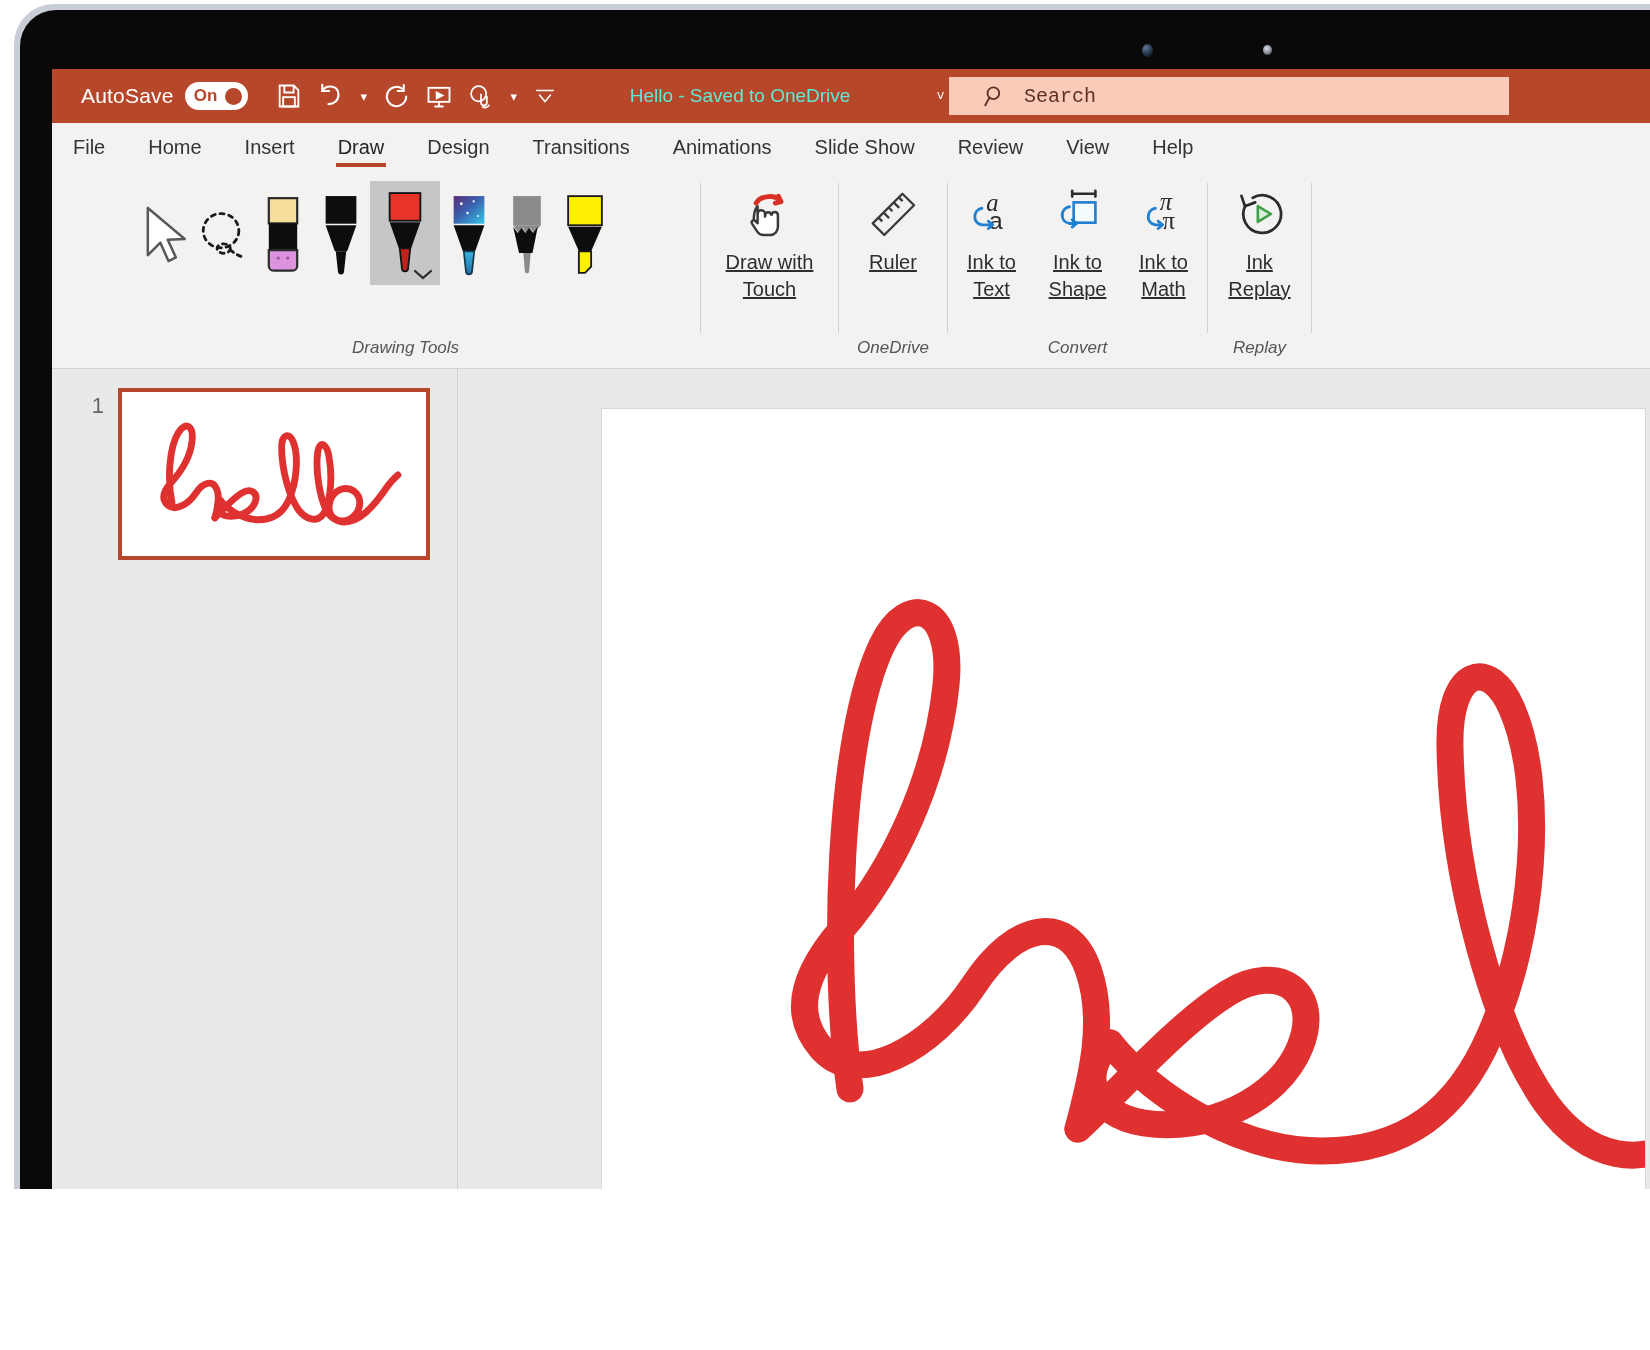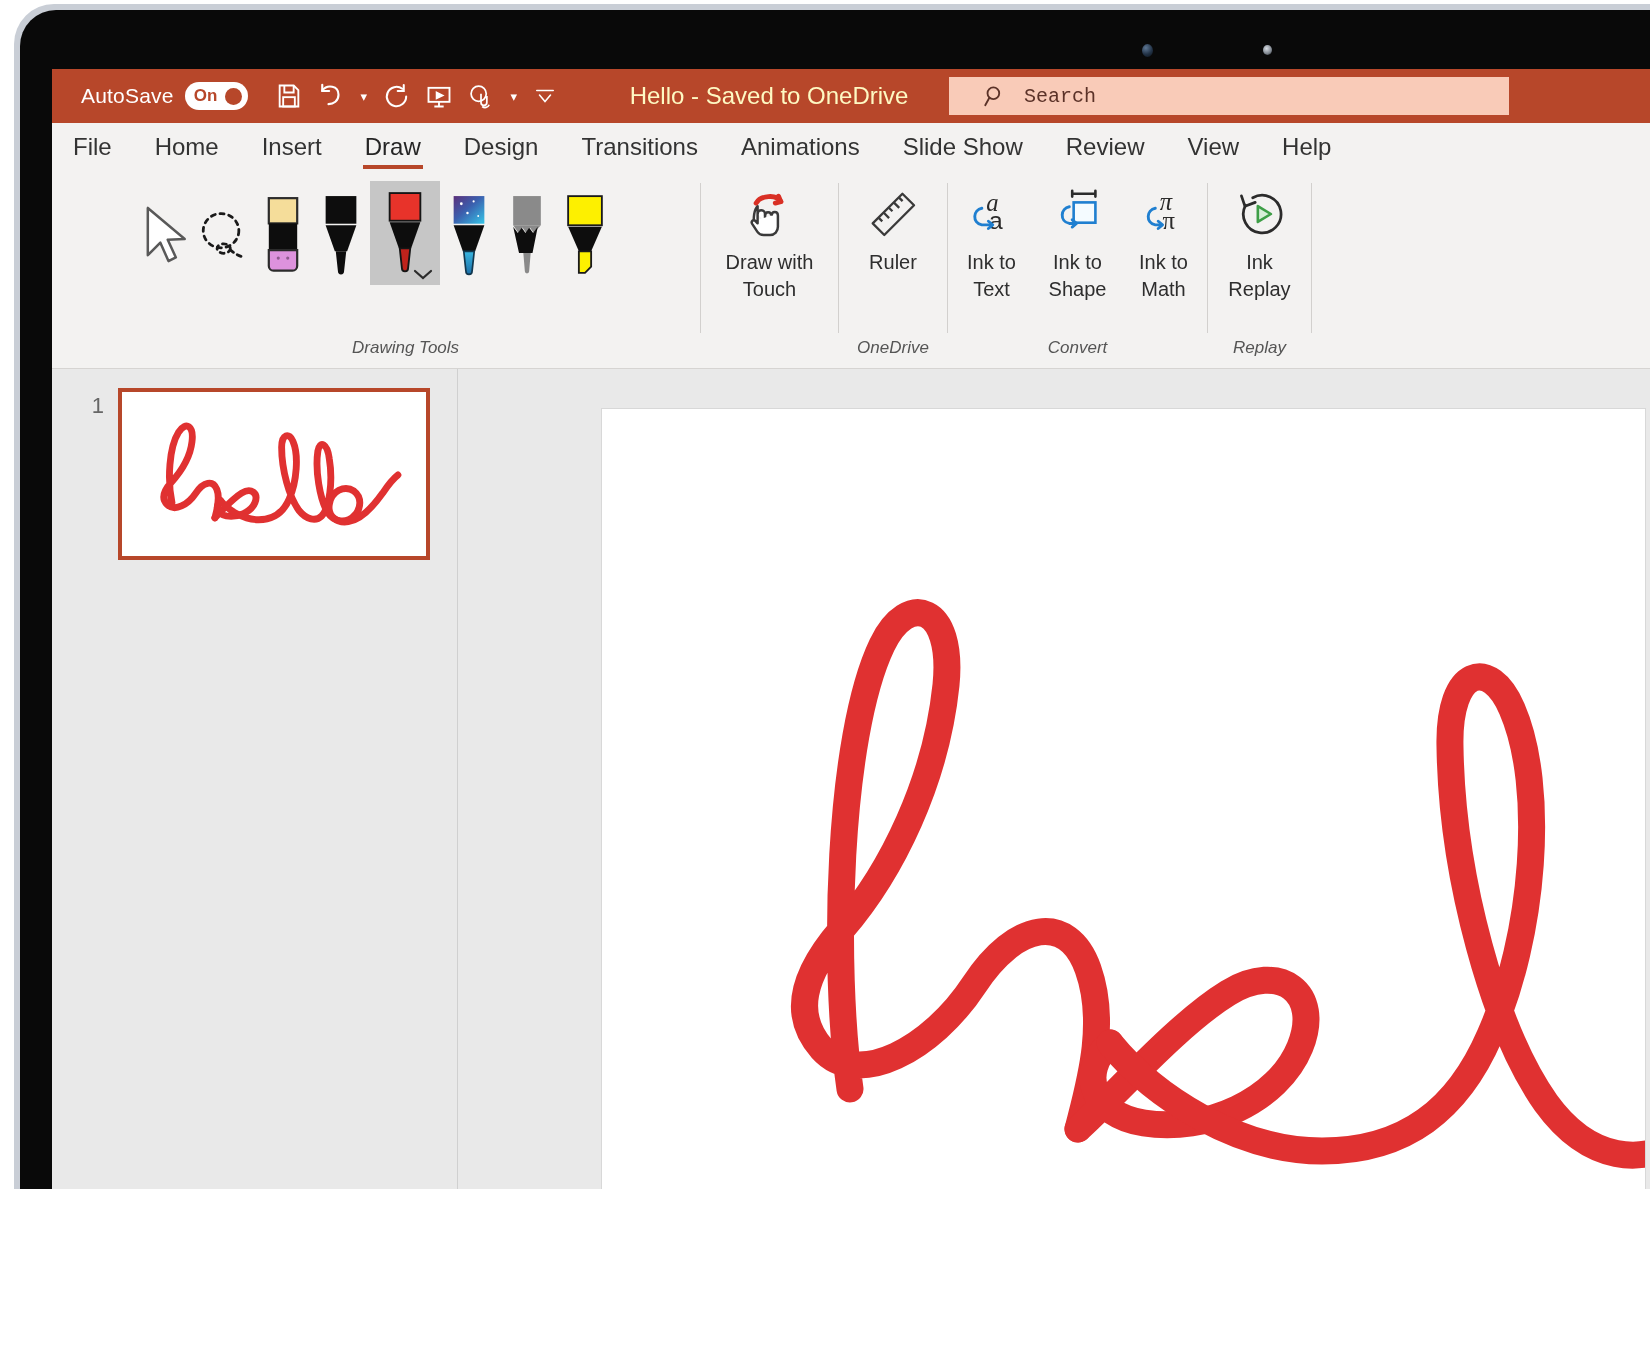--- a/index.html
+++ b/index.html
@@ -110,22 +110,22 @@
     color: #fff;
   }
   .qat-caret {
     width: 20px; height: 40px;
     display: flex; align-items: center; justify-content: center;
     color: #fff;
     font-size: 13px;
   }
   .doc-title {
     margin-left: 68px;
-    color: #fef9c3;
-    font-size: 24px;
+    color: #5eead4;
+    font-size: 19px;
     white-space: nowrap;
   }
   .doc-caret {
     margin-left: 86px;
     color: #ffffff;
     font-size: 14px;
   }
   .searchbox {
     position: absolute;
     left: 897px;
@@ -148,21 +148,21 @@
   .tabs {
     height: 52px;
     background: #f3f2f1;
     display: flex;
     align-items: center;
     padding-left: 21px;
     box-sizing: border-box;
   }
   .tab {
     position: relative;
-    font-size: 24px;
+    font-size: 20px;
     color: #333333;
     padding: 4px 0 8px 0;
     margin-right: 43px;
     white-space: nowrap;
     cursor: default;
   }
   .tab.active { color: #252525; }
   .tab.active::after {
     content: "";
     position: absolute;
@@ -244,20 +244,21 @@
     align-items: center;
     justify-content: center;
   }
   .bigbtn .blabel {
     font-size: 20px;
     color: #2e2e2e;
     text-align: center;
     line-height: 1.33;
     margin-top: 4px;
     white-space: pre-line;
+    text-decoration: underline;
   }
 
   
   .workarea {
     position: relative;
     height: 982px;
     background: #e9e9e9;
     display: flex;
   }
   .thumbpane {

